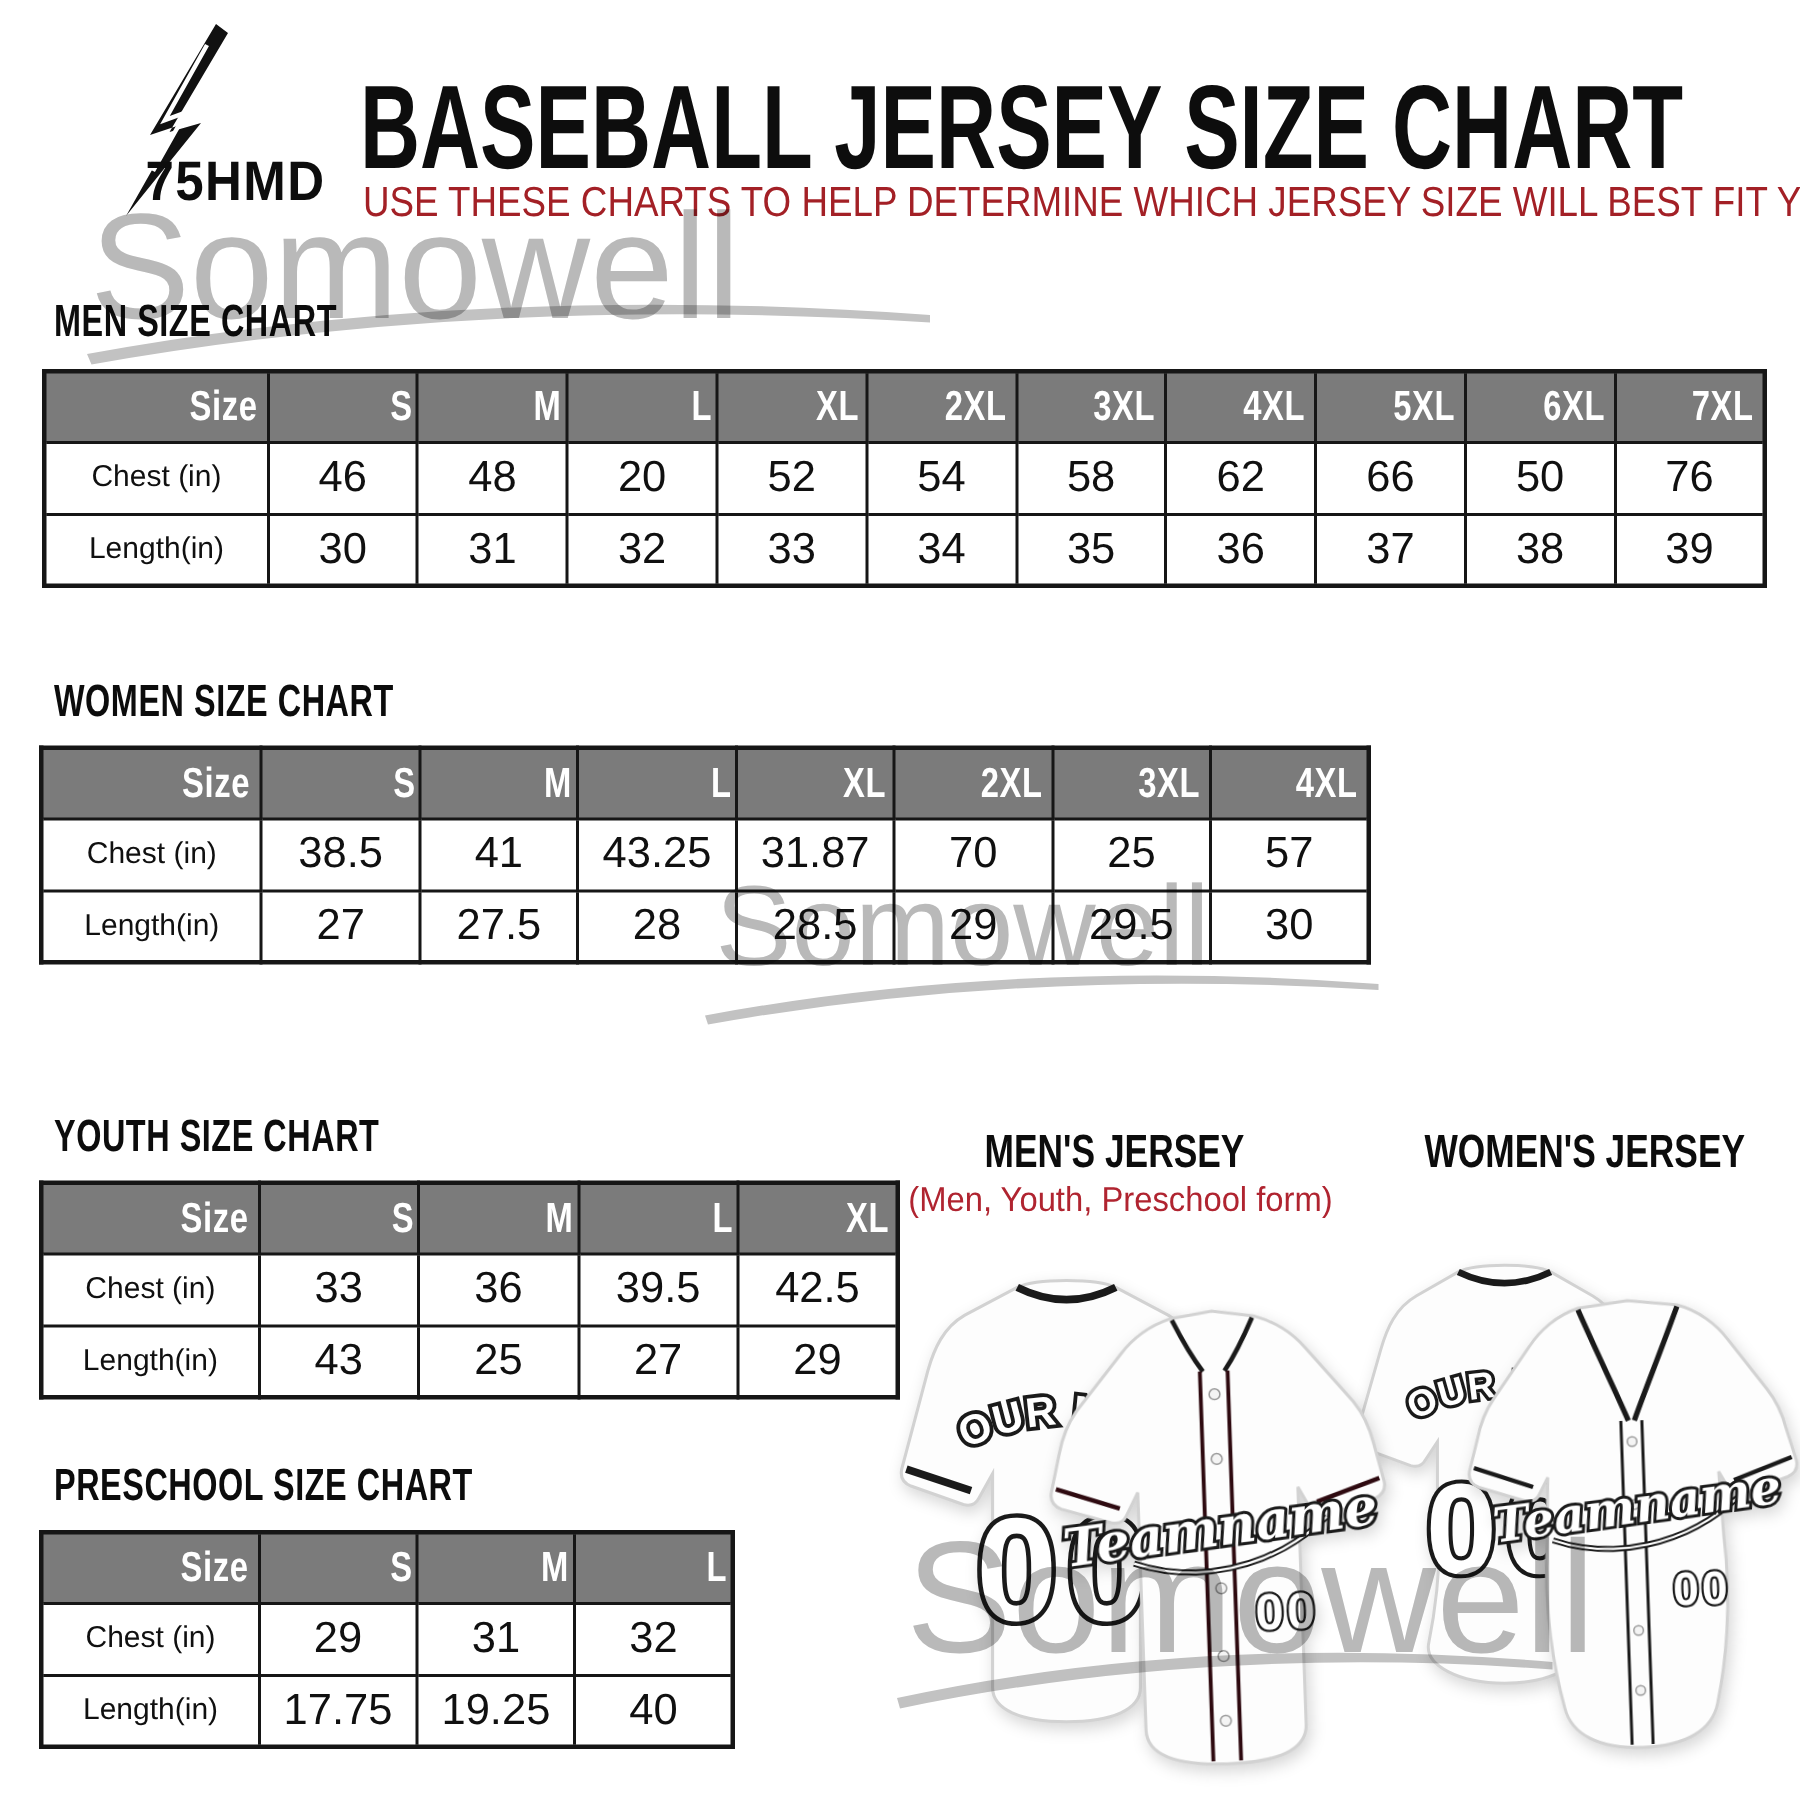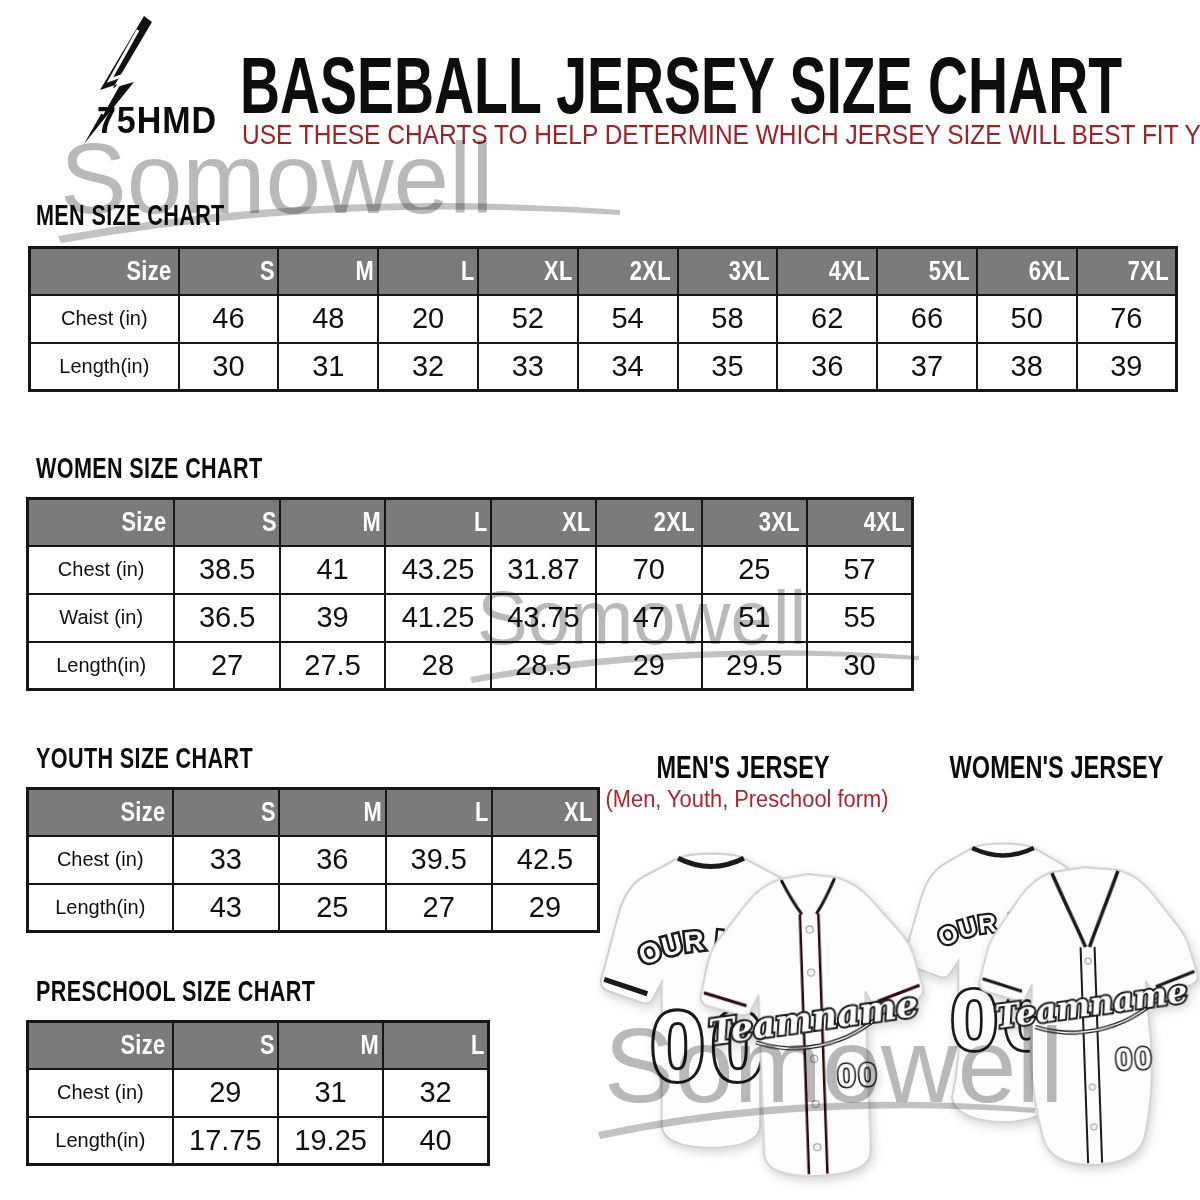--- a/index.html
+++ b/index.html
@@ -166,30 +166,20 @@
           <td class="rowlabel">Chest (in)</td>
           <td>38.5</td>
           <td>41</td>
           <td>43.25</td>
           <td>31.87</td>
           <td>70</td>
           <td>25</td>
           <td>57</td>
         </tr>
         <tr>
-          <td class="rowlabel">Waist (in)</td>
-          <td>36.5</td>
-          <td>39</td>
-          <td>41.25</td>
-          <td>43.75</td>
-          <td>47</td>
-          <td>51</td>
-          <td>55</td>
-        </tr>
-        <tr>
           <td class="rowlabel">Length(in)</td>
           <td>27</td>
           <td>27.5</td>
           <td>28</td>
           <td>28.5</td>
           <td>29</td>
           <td>29.5</td>
           <td>30</td>
         </tr>
       </tbody>

